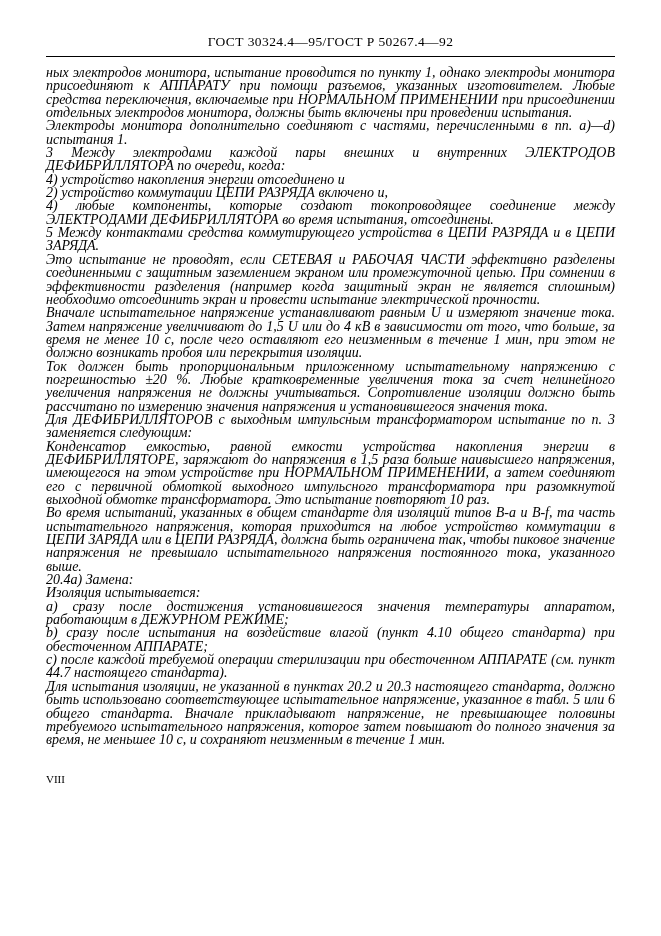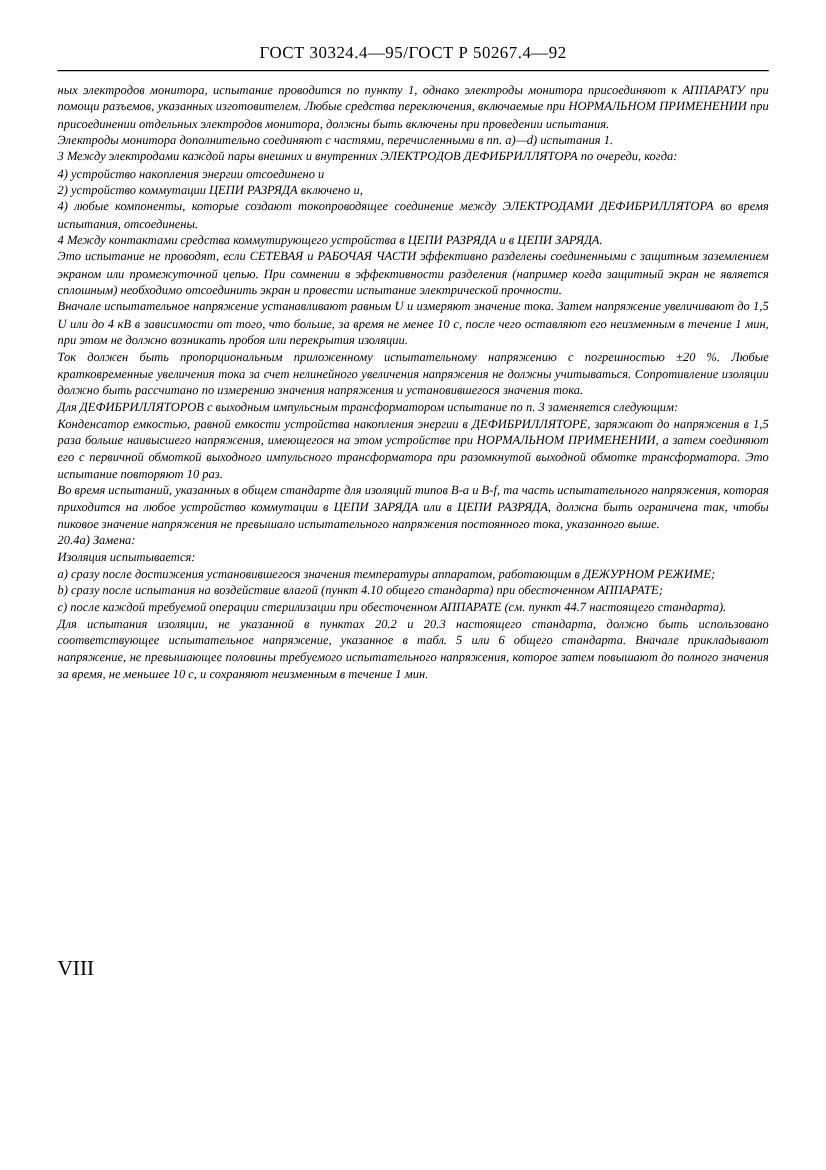--- a/index.html
+++ b/index.html
@@ -30,56 +30,56 @@
     margin-bottom: 6px;
     white-space: nowrap;
   }
   .rule {
     border: none;
     border-top: 1px solid #000;
     margin: 2px 0 9px 0;
   }
   .body-text {
     font-style: italic;
-    font-size: 10px;
+    font-size: 14px;
     line-height: 13.35px;
     text-align: justify;
   }
   .body-text p {
     margin: 0;
     text-indent: 0;
   }
   .ind {
     text-indent: 22px;
   }
   .footer {
     position: absolute;
     left: 46px;
     bottom: 24px;
     font-style: normal;
-    font-size: 17px;
+    font-size: 11px;
     font-family: "Liberation Serif", serif;
   }
 </style>
 </head>
 <body>
 
 <div class="page">
 
   <div class="header">ГОСТ 30324.4—95/ГОСТ Р 50267.4—92</div>
   <hr class="rule">
 
   <div class="body-text" id="body">
       <p class="">ных электродов монитора, испытание проводится по пункту 1, однако электроды монитора присоединяют к АППАРАТУ при помощи разъемов, указанных изготовителем. Любые средства переключения, включаемые при НОРМАЛЬНОМ ПРИМЕНЕНИИ при присоединении отдельных электродов монитора, должны быть включены при проведении испытания.</p>
       <p class="ind">Электроды монитора дополнительно соединяют с частями, перечисленными в пп. a)—d) испытания 1.</p>
       <p class="ind">3 Между электродами каждой пары внешних и внутренних ЭЛЕКТРОДОВ ДЕФИБРИЛЛЯТОРА по очереди, когда:</p>
       <p class="ind">4) устройство накопления энергии отсоединено и</p>
       <p class="ind">2) устройство коммутации ЦЕПИ РАЗРЯДА включено и,</p>
       <p class="ind">4) любые компоненты, которые создают токопроводящее соединение между ЭЛЕКТРОДАМИ ДЕФИБРИЛЛЯТОРА во время испытания, отсоединены.</p>
-      <p class="ind">4 Между контактами средства коммутирующего устройства в ЦЕПИ РАЗРЯДА и в ЦЕПИ ЗАРЯДА.</p>
+      <p class="ind">5 Между контактами средства коммутирующего устройства в ЦЕПИ РАЗРЯДА и в ЦЕПИ ЗАРЯДА.</p>
       <p class="ind">Это испытание не проводят, если СЕТЕВАЯ и РАБОЧАЯ ЧАСТИ эффективно разделены соединенными с защитным заземлением экраном или промежуточной цепью. При сомнении в эффективности разделения (например когда защитный экран не является сплошным) необходимо отсоединить экран и провести испытание электрической прочности.</p>
       <p class="ind">Вначале испытательное напряжение устанавливают равным U и измеряют значение тока. Затем напряжение увеличивают до 1,5 U или до 4 кВ в зависимости от того, что больше, за время не менее 10 с, после чего оставляют его неизменным в течение 1 мин, при этом не должно возникать пробоя или перекрытия изоляции.</p>
       <p class="ind">Ток должен быть пропорциональным приложенному испытательному напряжению с погрешностью ±20 %. Любые кратковременные увеличения тока за счет нелинейного увеличения напряжения не должны учитываться. Сопротивление изоляции должно быть рассчитано по измерению значения напряжения и установившегося значения тока.</p>
       <p class="ind">Для ДЕФИБРИЛЛЯТОРОВ с выходным импульсным трансформатором испытание по п. 3 заменяется следующим:</p>
       <p class="ind">Конденсатор емкостью, равной емкости устройства накопления энергии в ДЕФИБРИЛЛЯТОРЕ, заряжают до напряжения в 1,5 раза больше наивысшего напряжения, имеющегося на этом устройстве при НОРМАЛЬНОМ ПРИМЕНЕНИИ, а затем соединяют его с первичной обмоткой выходного импульсного трансформатора при разомкнутой выходной обмотке трансформатора. Это испытание повторяют 10 раз.</p>
       <p class="ind">Во время испытаний, указанных в общем стандарте для изоляций типов B-a и B-f, та часть испытательного напряжения, которая приходится на любое устройство коммутации в ЦЕПИ ЗАРЯДА или в ЦЕПИ РАЗРЯДА, должна быть ограничена так, чтобы пиковое значение напряжения не превышало испытательного напряжения постоянного тока, указанного выше.</p>
       <p class="">20.4a) Замена:</p>
       <p class="ind">Изоляция испытывается:</p>
       <p class="ind">a) сразу после достижения установившегося значения температуры аппаратом, работающим в ДЕЖУРНОМ РЕЖИМЕ;</p>
       <p class="ind">b) сразу после испытания на воздействие влагой (пункт 4.10 общего стандарта) при обесточенном АППАРАТЕ;</p>

